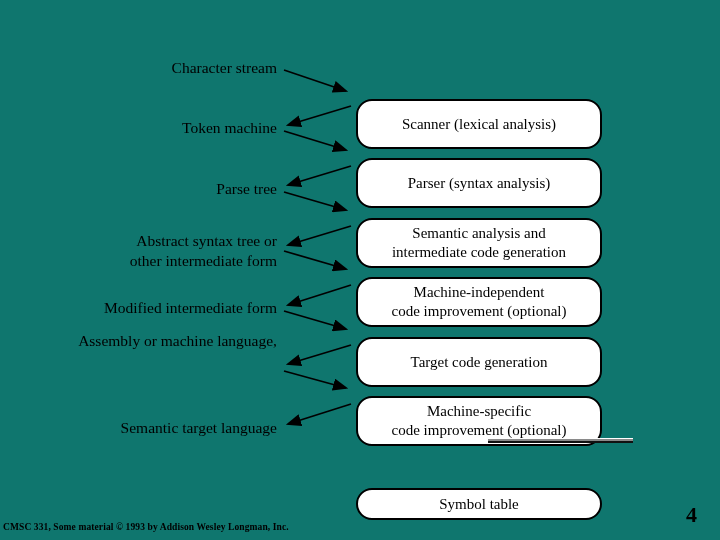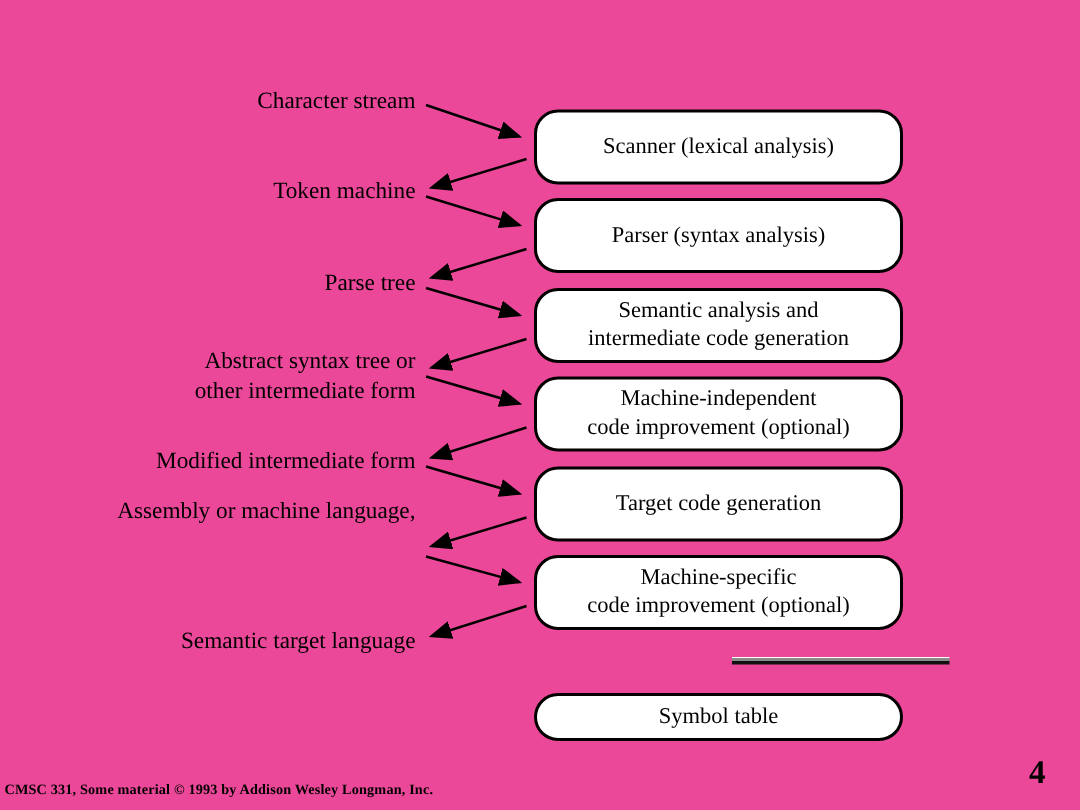--- a/index.html
+++ b/index.html
@@ -1,20 +1,20 @@
 <!DOCTYPE html>
 <html><head>
 <meta charset="utf-8">
 <style>
   html, body { margin: 0; padding: 0; background: #fff; }
   .slide {
     position: relative;
     width: 720px;
     height: 540px;
-    background: #ec4899;
+    background: #0f766e;
     overflow: hidden;
     font-family: "Liberation Serif", "DejaVu Serif", serif;
     color: #000;
   }
   .arrows {
     position: absolute;
     left: 0; top: 0;
     width: 720px; height: 540px;
     pointer-events: none;
   }
@@ -36,20 +36,21 @@
     border: 2.5px solid #000;
     border-radius: 16px;
     background: #fff;
     display: flex;
     flex-direction: column;
     align-items: center;
     justify-content: center;
     text-align: center;
     font-size: 15px;
     line-height: 19px;
+    margin-top: 26px;
   }
   .pbox .ln { display: block; white-space: nowrap; }
   .divider {
     position: absolute;
     left: 488px;
     top: 438px;
     width: 145px;
     height: 5px;
     background: linear-gradient(to bottom, #ffffff 0 20%, #8a8a8a 20% 55%, #111 55% 100%);
   }

